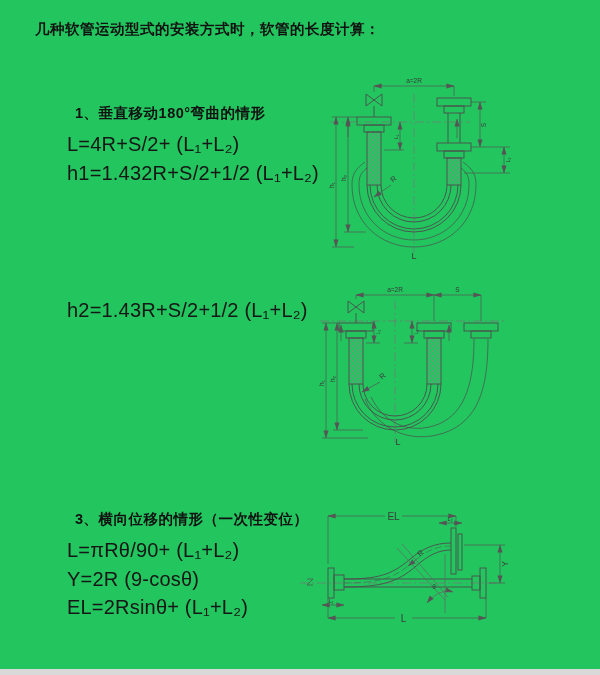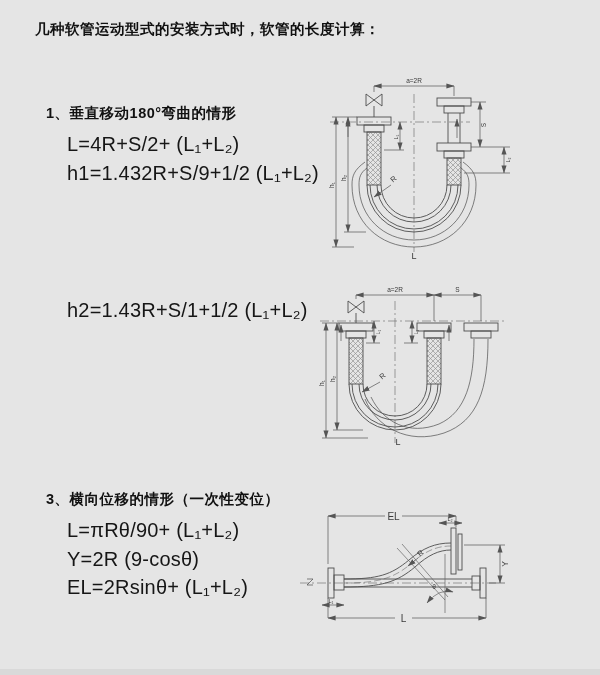--- a/index.html
+++ b/index.html
@@ -1,46 +1,46 @@
 <!DOCTYPE html>
 <html><head>
 <meta charset="utf-8">
 <style>
   html,body{margin:0;padding:0;}
   body{width:600px;height:675px;background:#fff;font-family:"Liberation Sans","DejaVu Sans",sans-serif;}
-  .page{position:relative;width:600px;height:675px;background:#e5e5e5;overflow:hidden;}
+  .page{position:relative;width:600px;height:675px;background:#22c55e;overflow:hidden;}
   .doc-title{position:absolute;left:35px;top:20px;font-size:14.5px;font-weight:bold;color:#111;letter-spacing:0.5px;}
   .section{position:absolute;left:46px;color:#111;}
-  .sec-heading{font-size:14.5px;font-weight:bold;letter-spacing:0.5px;margin-bottom:7px;color:#111;}
+  .sec-heading{font-size:14.5px;font-weight:bold;letter-spacing:0.5px;margin-bottom:7px;color:#111;margin-left:29px;}
   .formula{font-size:20px;line-height:28.5px;padding-left:21px;letter-spacing:0.2px;color:#161616;font-weight:500;}
   #sec1{top:104px;}
   #sec2{top:296px;}
-  #sec3{top:490px;}
+  #sec3{top:510px;}
   .diag{position:absolute;}
   #diag1{left:308px;top:70px;}
   #diag2{left:308px;top:281px;}
   #diag3{left:298px;top:496px;}
   svg text{fill:#3a3a3a;font-family:"Liberation Sans","DejaVu Sans",sans-serif;}
   .edge-strip{position:absolute;left:0;top:669px;width:600px;height:6px;background:#d9d9d9;}
 </style>
 </head>
 <body>
 
 <div class="page">
 
   <div class="doc-title">几种软管运动型式的安装方式时，软管的长度计算：</div>
 
   <div class="section" id="sec1">
     <div class="sec-heading">1、垂直移动180°弯曲的情形</div>
     <div class="formula">L=4R+S/2+ (L₁+L₂)</div>
-    <div class="formula">h1=1.432R+S/9+1/2 (L₁+L₂)</div>
+    <div class="formula">h1=1.432R+S/2+1/2 (L₁+L₂)</div>
   </div>
 
   <div class="section" id="sec2">
-    <div class="formula">h2=1.43R+S/1+1/2 (L₁+L₂)</div>
+    <div class="formula">h2=1.43R+S/2+1/2 (L₁+L₂)</div>
   </div>
 
   <div class="section" id="sec3">
     <div class="sec-heading">3、横向位移的情形（一次性变位）</div>
     <div class="formula">L=πRθ/90+ (L₁+L₂)</div>
     <div class="formula">Y=2R (9-cosθ)</div>
     <div class="formula">EL=2Rsinθ+ (L₁+L₂)</div>
   </div>
 
   <svg class="diag" id="diag1" width="292" height="192" viewBox="0 0 292 192">

